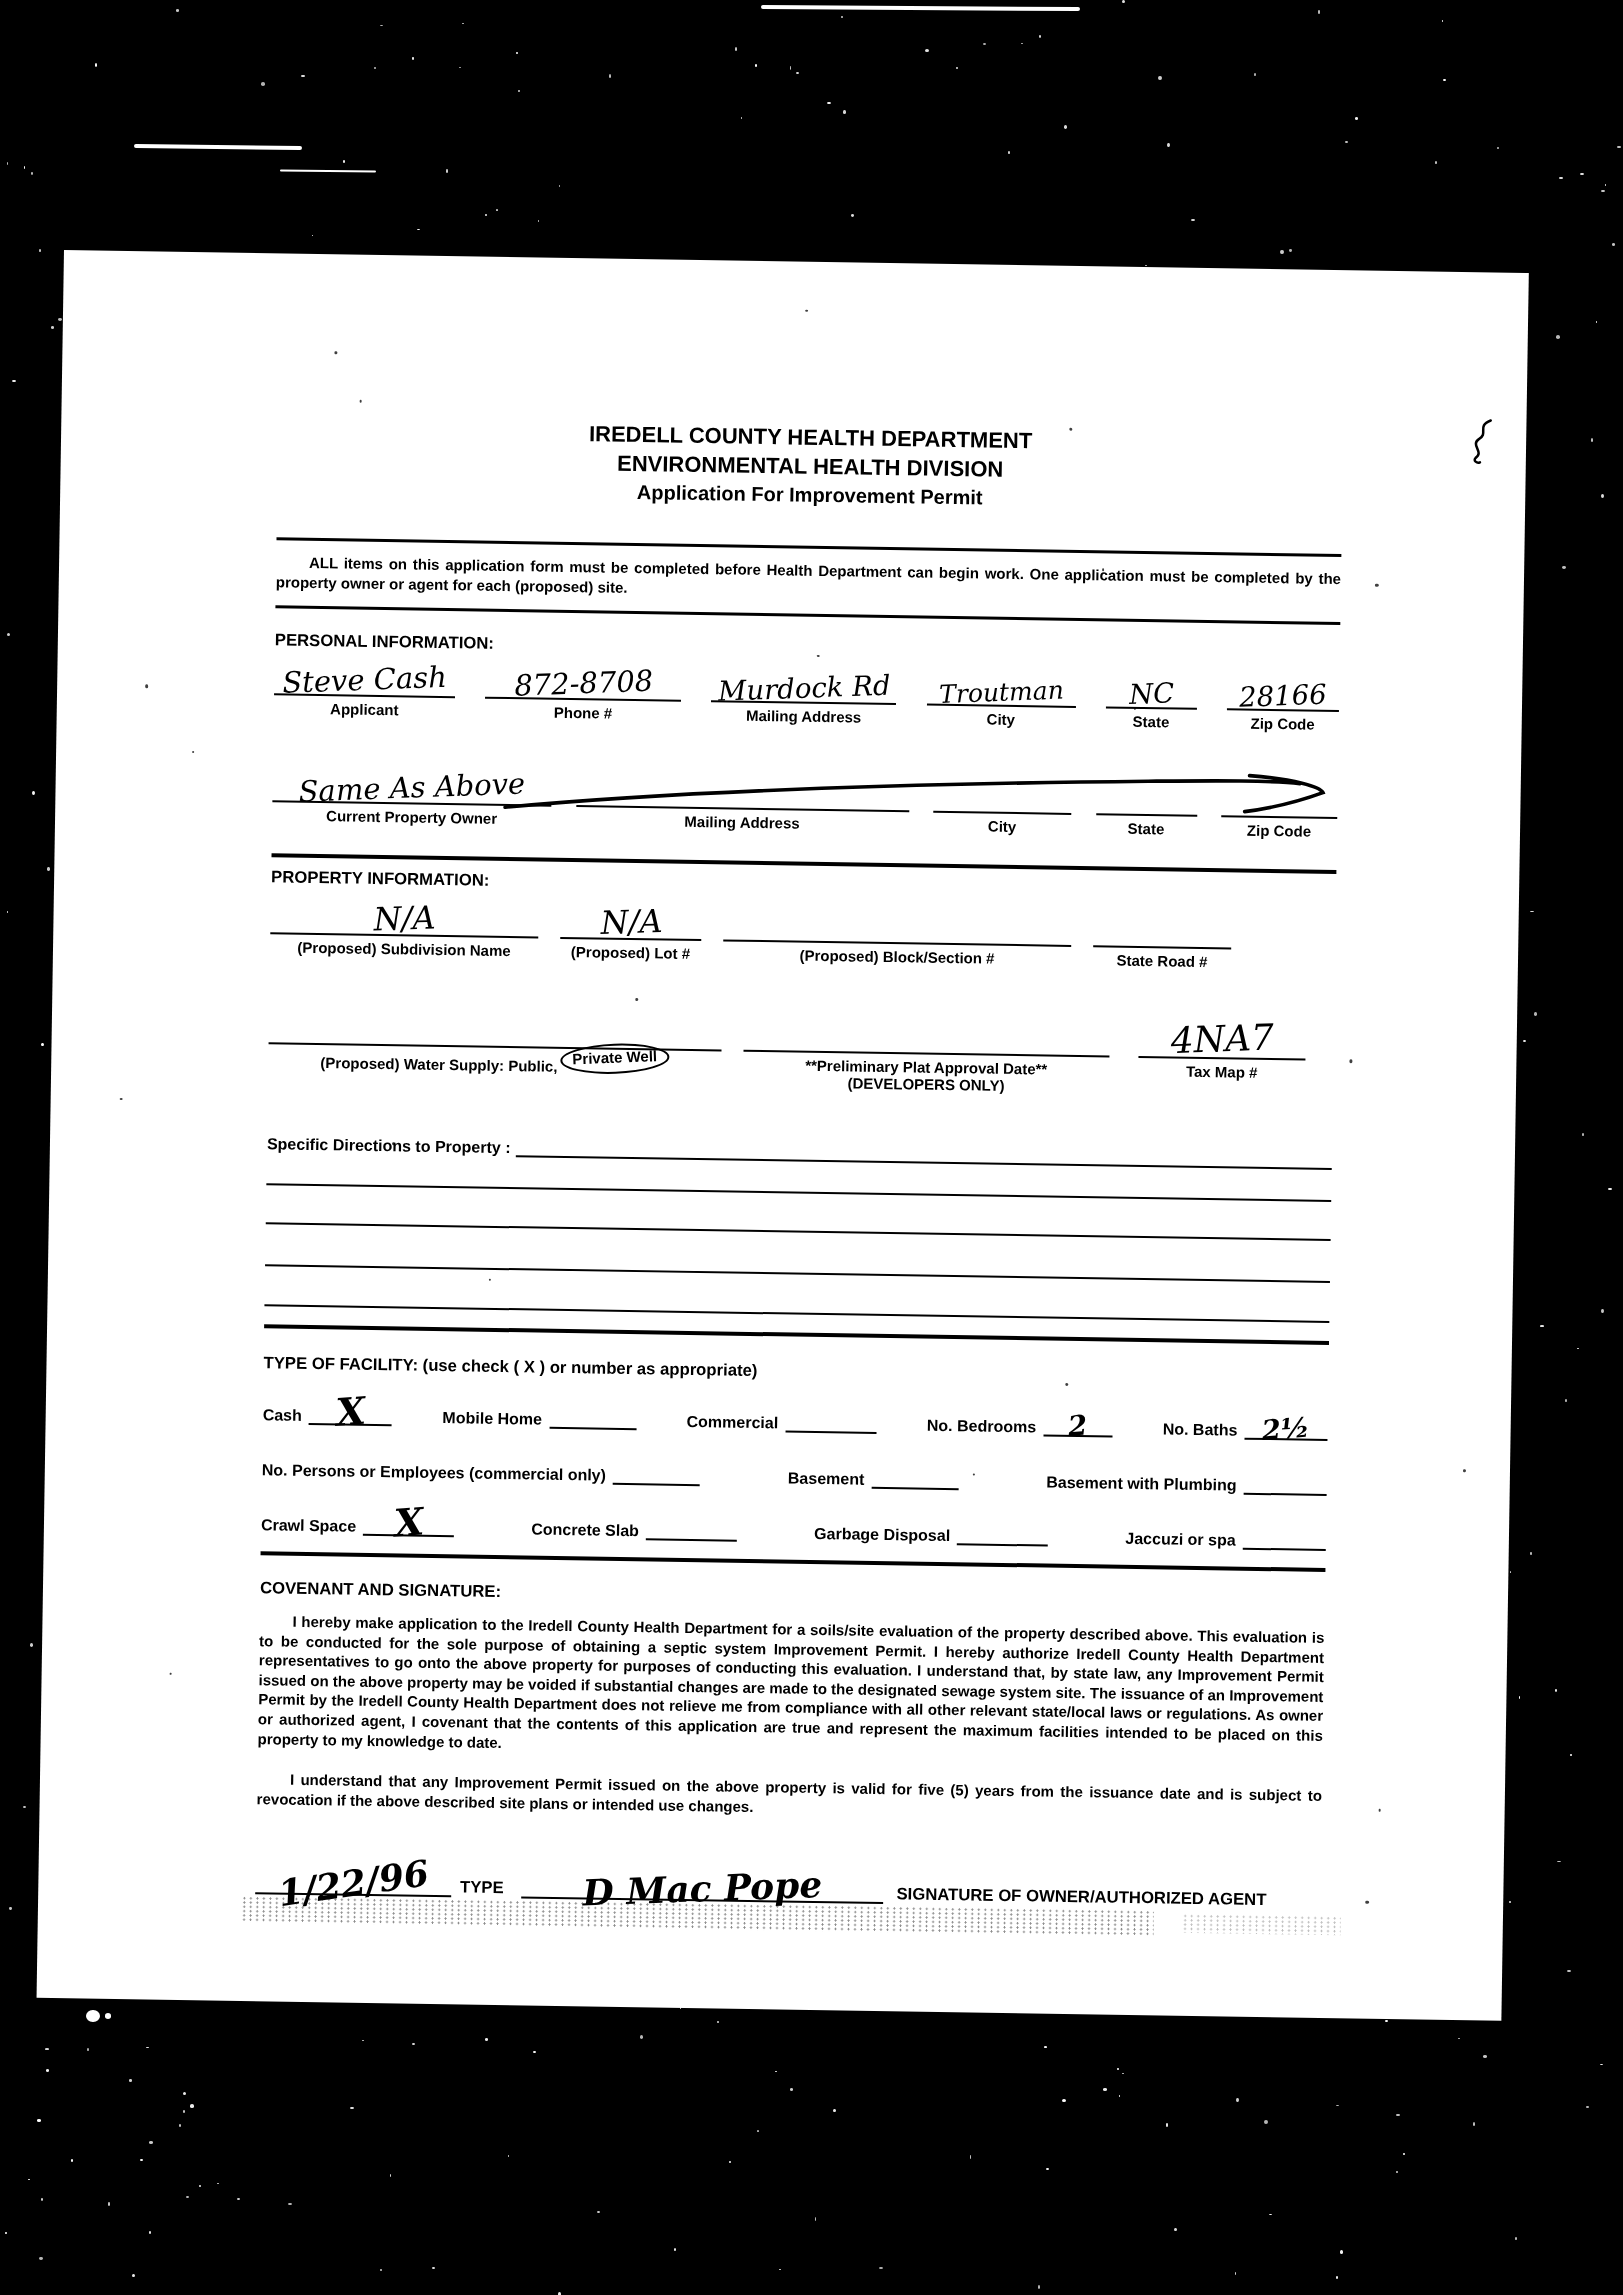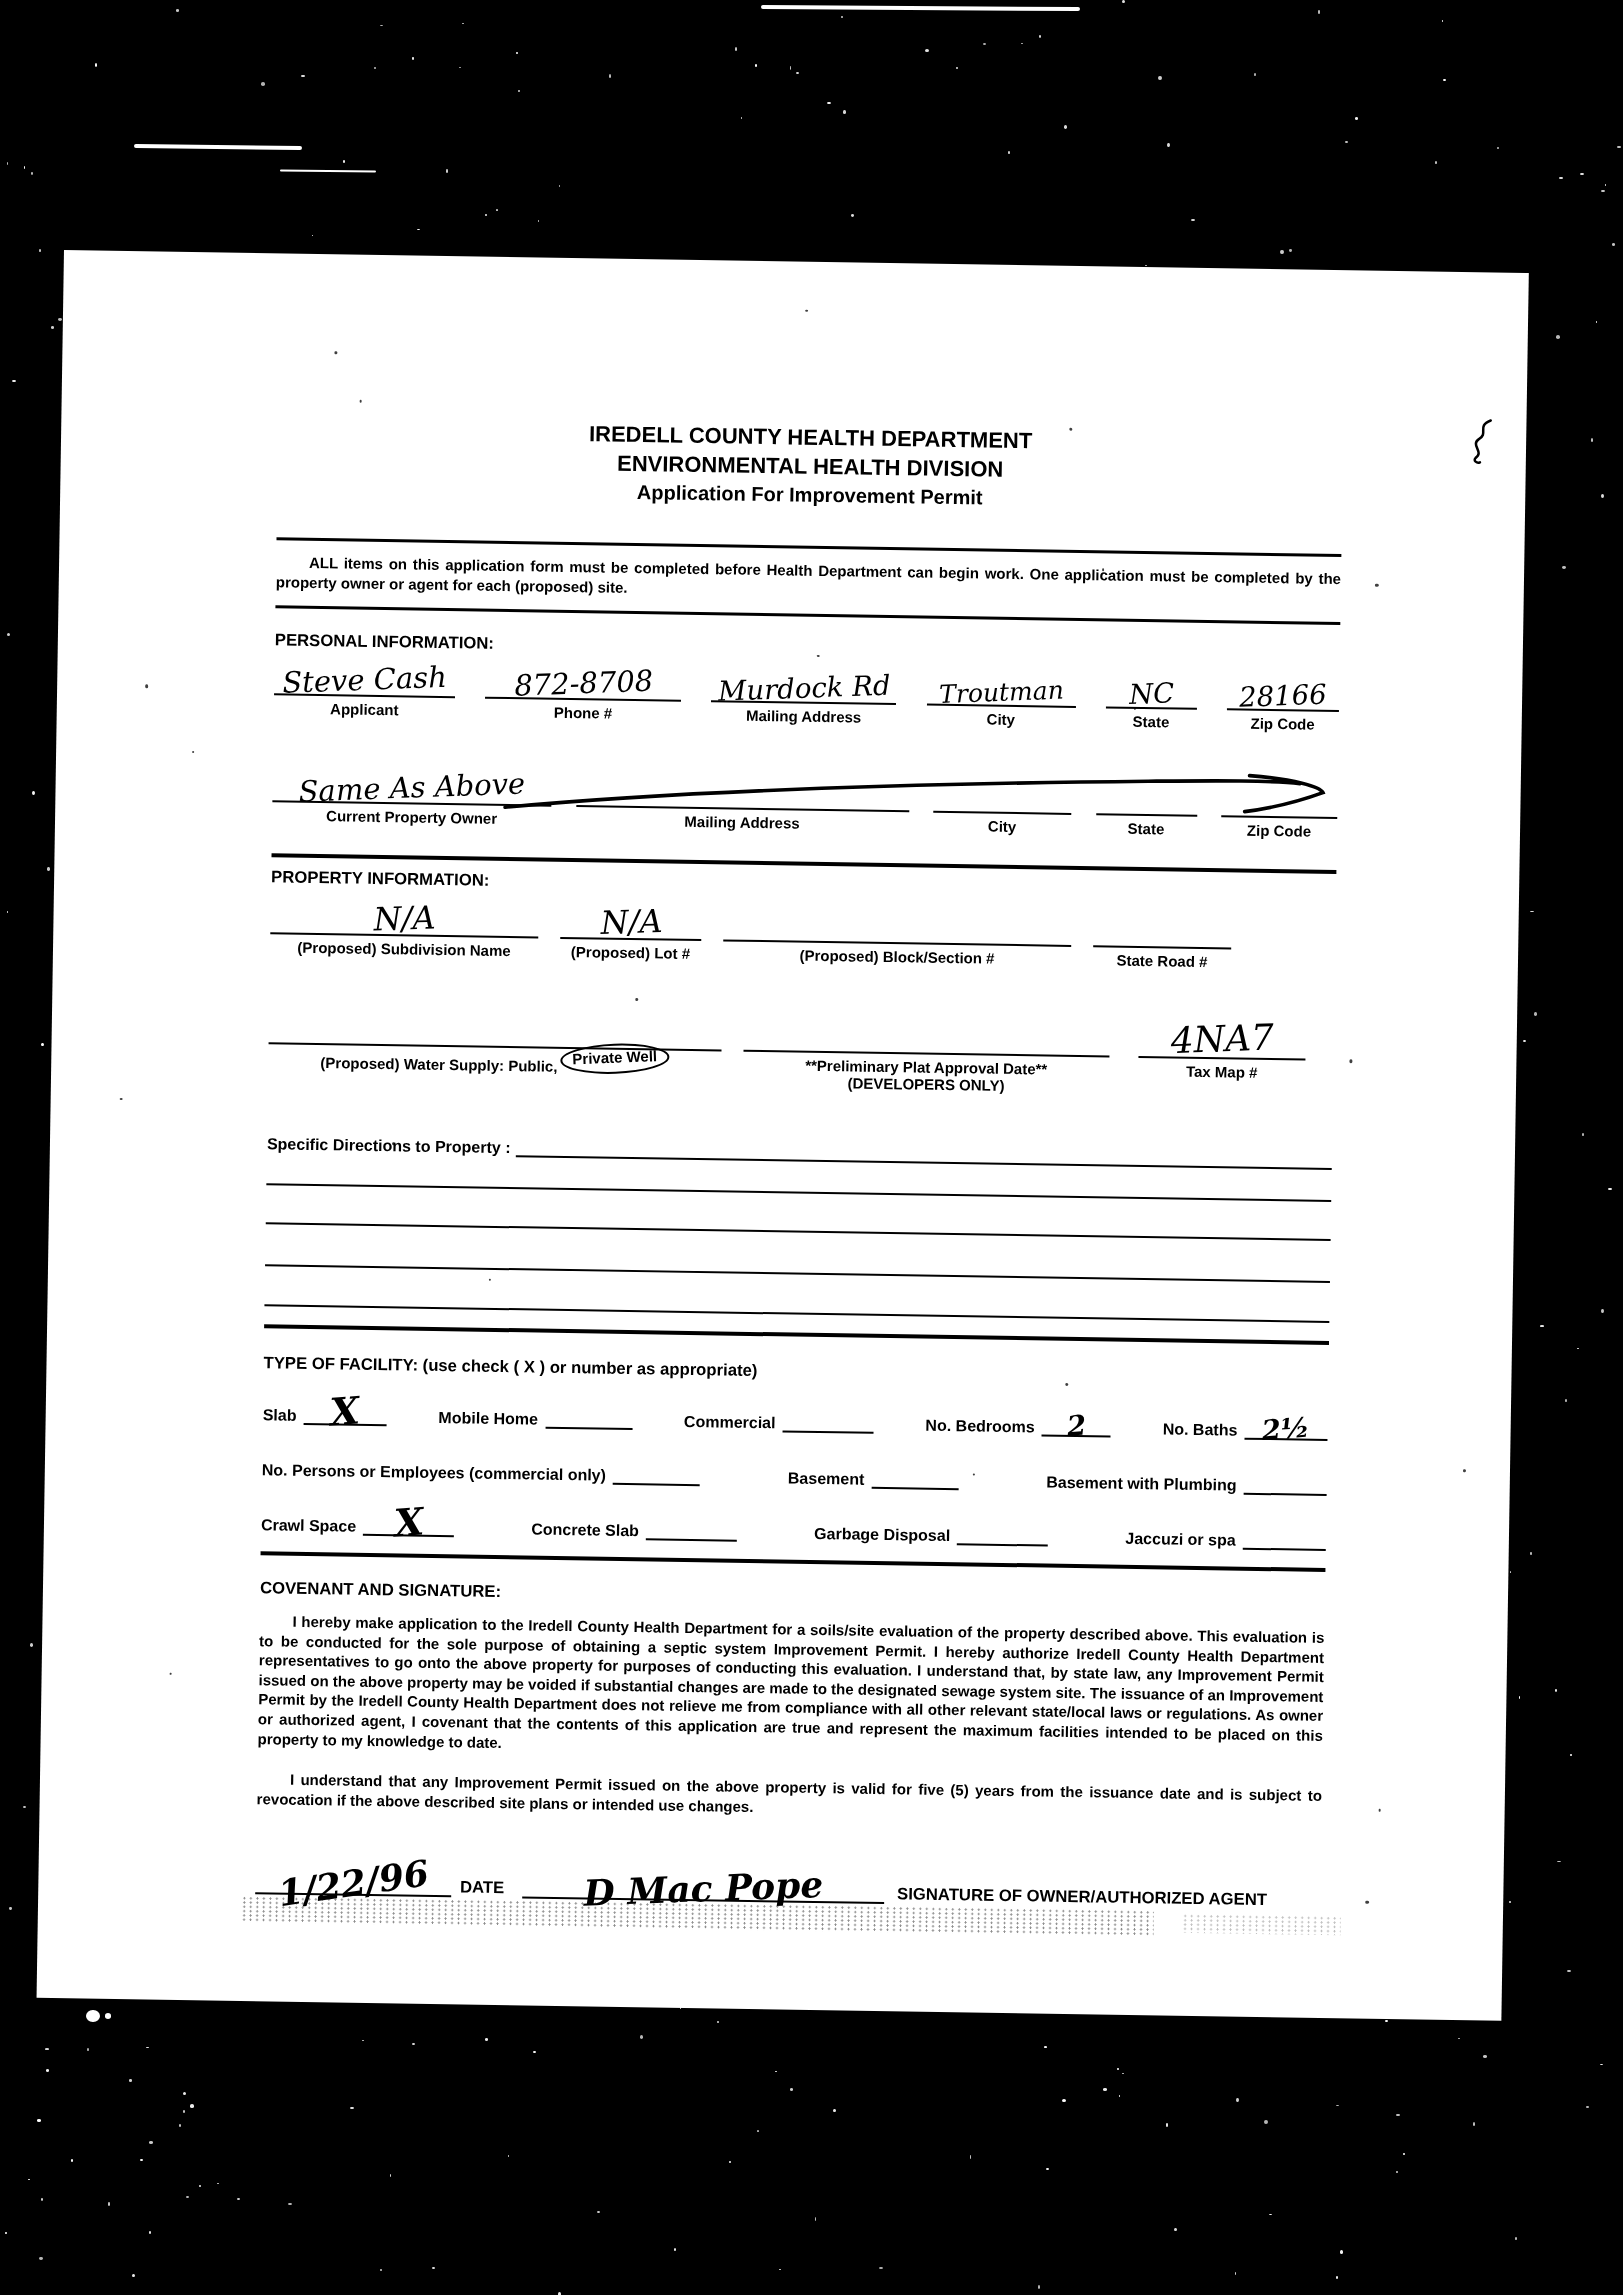--- a/index.html
+++ b/index.html
@@ -199,21 +199,21 @@
       <div class="bline" style="top:969px"></div>
       <div class="bline" style="top:1011px"></div>
       <div class="bline" style="top:1051px"></div>
 
       <div class="rule heavy" style="top:1071px"></div>
 
       <div class="sec shead" style="top:1100px">TYPE OF FACILITY: (use check ( X ) or number as appropriate)</div>
 
       <div class="sec irow sb" style="top:1130px;height:41px">
         <span class="irow">
-            <span>Slab</span>
+            <span>Cash</span>
             <span class="wl" style="width:83px;margin-left:7.2px">
               <span class="hw" style="font-size:38px;bottom:-7.2px">X</span>
             </span>
           </span>
         <span class="irow">
             <span>Mobile Home</span>
             <span class="wl" style="width:87px;margin-left:7.2px"></span>
           </span>
         <span class="irow">
             <span>Commercial</span>
@@ -272,21 +272,21 @@
       <div class="rule heavy" style="top:1298px"></div>
 
       <div class="sec shead" style="top:1325px">COVENANT AND SIGNATURE:</div>
       <div class="sec para indent" style="top:1358px">I hereby make application to the Iredell County Health Department for a soils/site evaluation of the property described above. This evaluation is to be conducted for the sole purpose of obtaining a septic system Improvement Permit. I hereby authorize Iredell County Health Department representatives to go onto the above property for purposes of conducting this evaluation. I understand that, by state law, any Improvement Permit issued on the above property may be voided if substantial changes are made to the designated sewage system site. The issuance of an Improvement Permit by the Iredell County Health Department does not relieve me from compliance with all other relevant state/local laws or regulations. As owner or authorized agent, I covenant that the contents of this application are true and represent the maximum facilities intended to be placed on this property to my knowledge to date.</div>
       <div class="sec para indent" style="top:1516px">I understand that any Improvement Permit issued on the above property is valid for five (5) years from the issuance date and is subject to revocation if the above described site plans or intended use changes.</div>
 
       <div class="sec irow" style="top:1590px;height:51px;align-items:flex-end">
         <span class="wl" style="width:196px">
             <span class="hw big" style="transform:translateX(-50%) rotate(-9deg)">1/22/96</span>
           </span>
-        <span style="margin:0 18px 0 8.7px;font-size:16.7px">DATE</span>
+        <span style="margin:0 18px 0 8.7px;font-size:16.7px">TYPE</span>
         <span class="wl" style="width:362px">
             <span class="hw big" style="transform:translateX(-50%) rotate(-3deg)">D Mac Pope</span>
           </span>
         <span style="margin-left:13px;font-size:16.7px">SIGNATURE OF OWNER/AUTHORIZED AGENT</span>
       </div>
       <div class="smudge" style="left:-14.5px;top:1643px;width:913px;height:26px"></div>
       <div class="smudge" style="left:927px;top:1646px;width:159px;height:19px;opacity:.25"></div>
 
     </div>
   <div class="dspeck" style="left: 920px; top: 815px; width: 1.9px; height: 1.6px;"></div>

